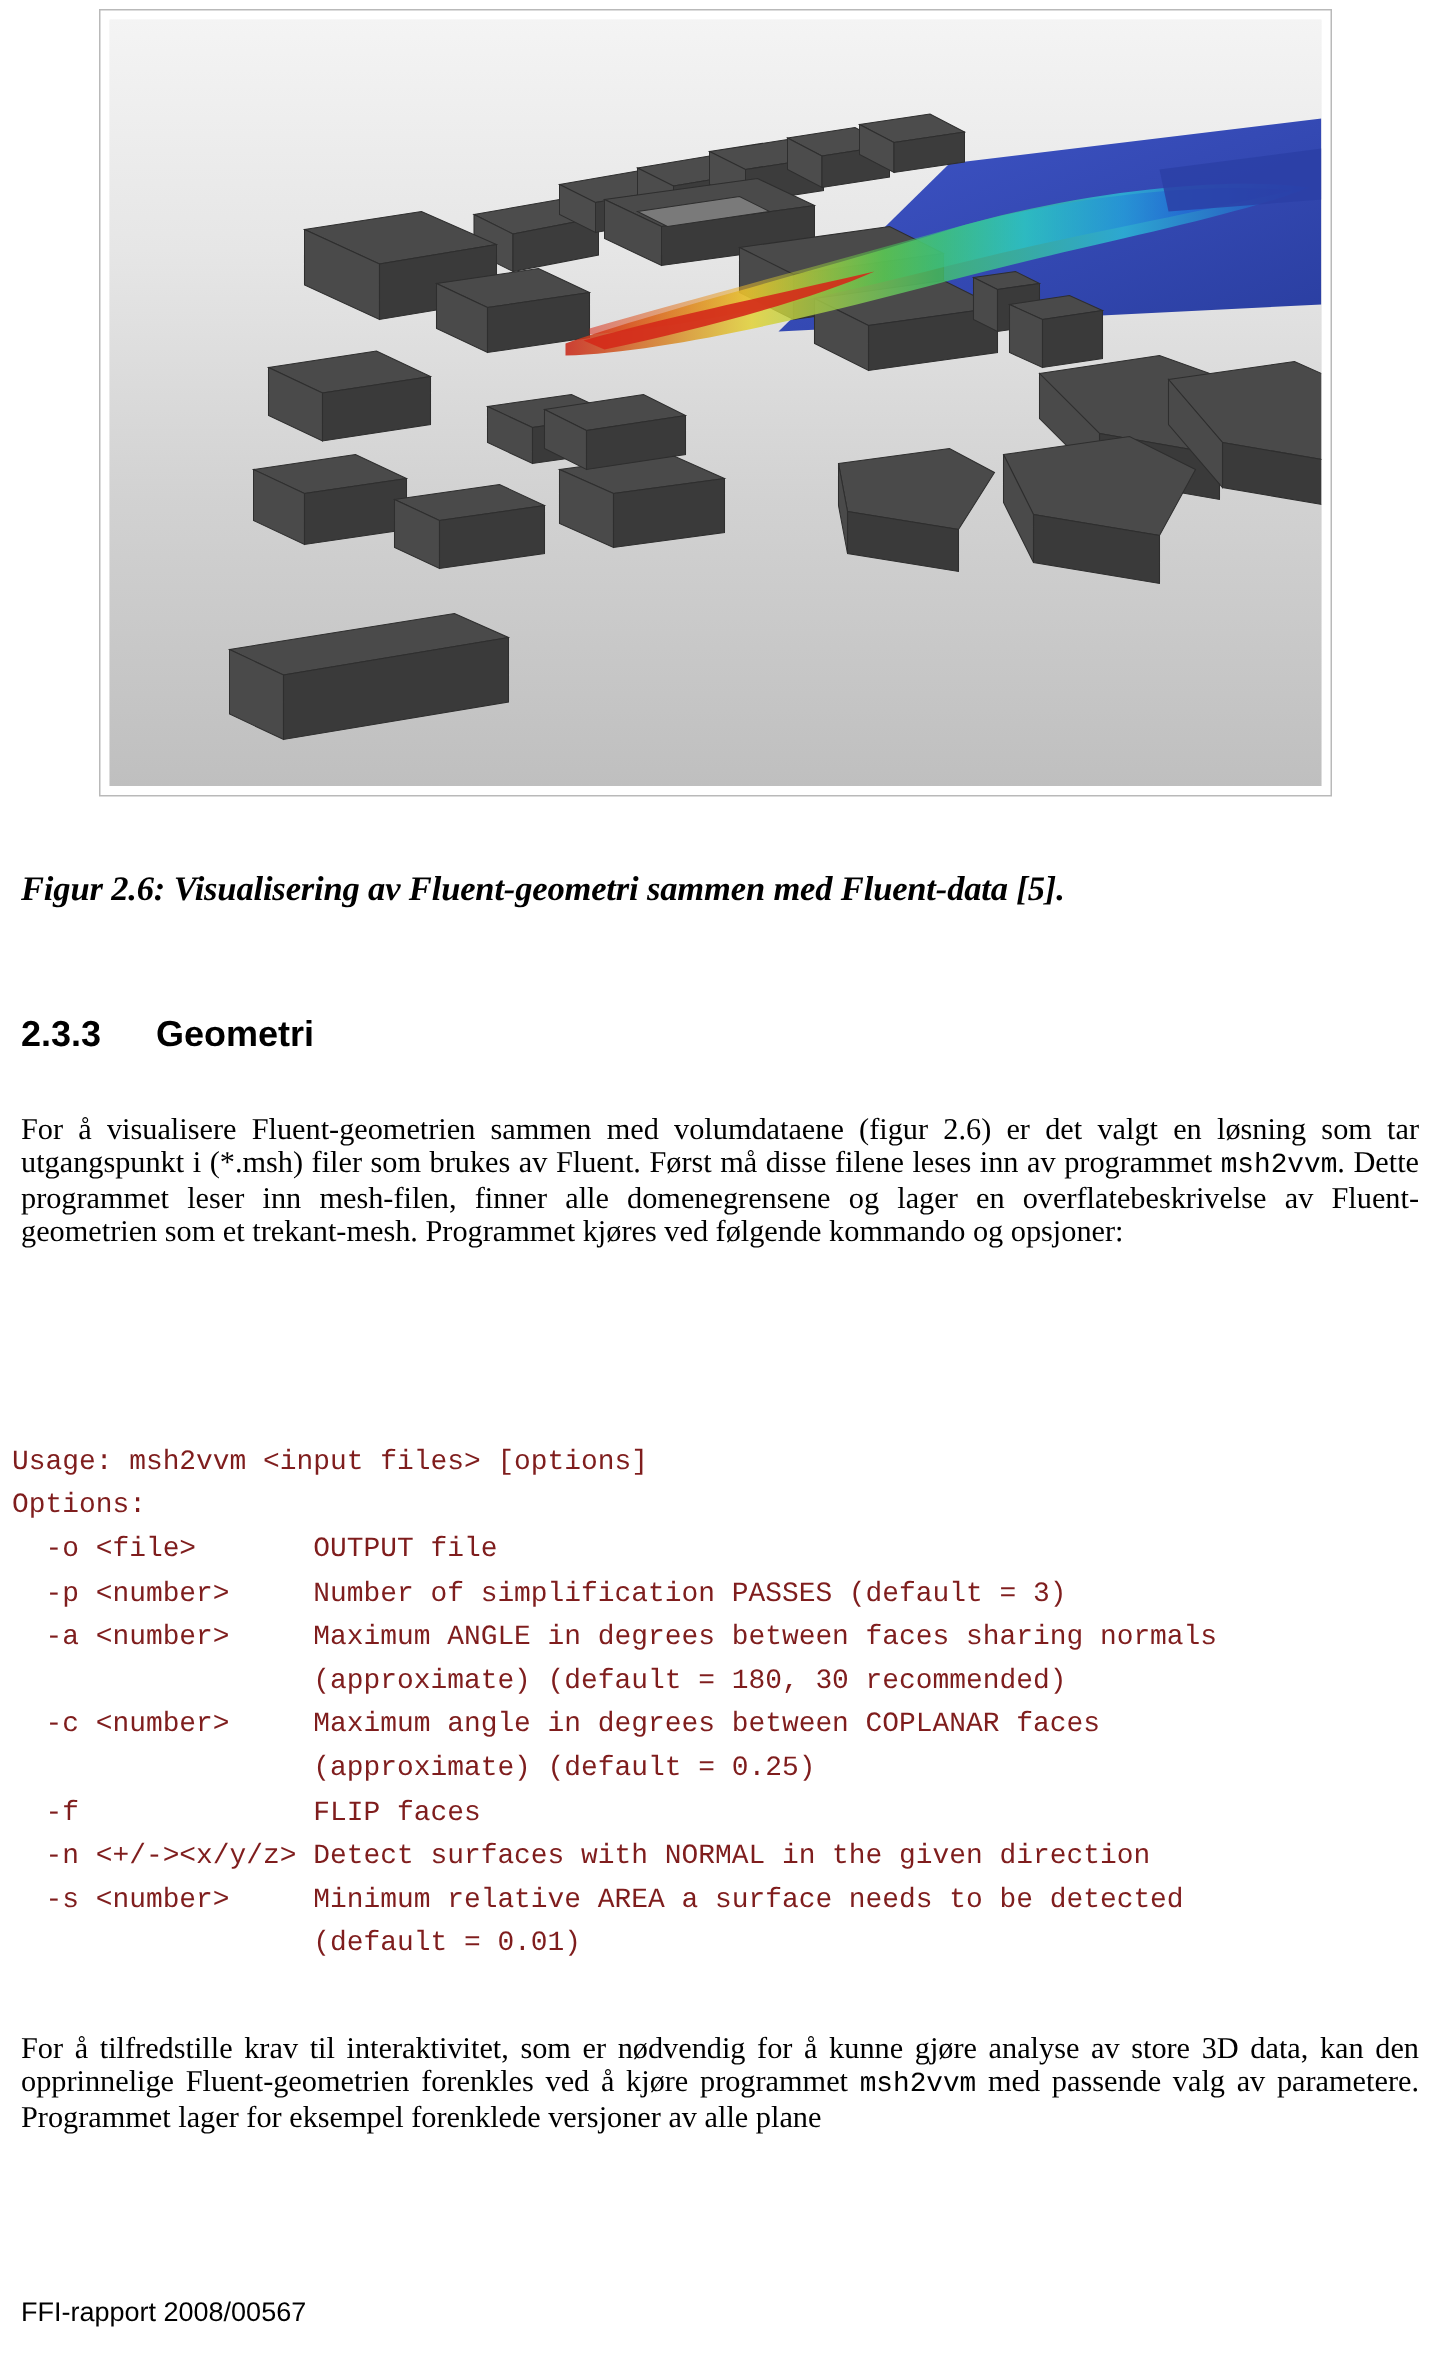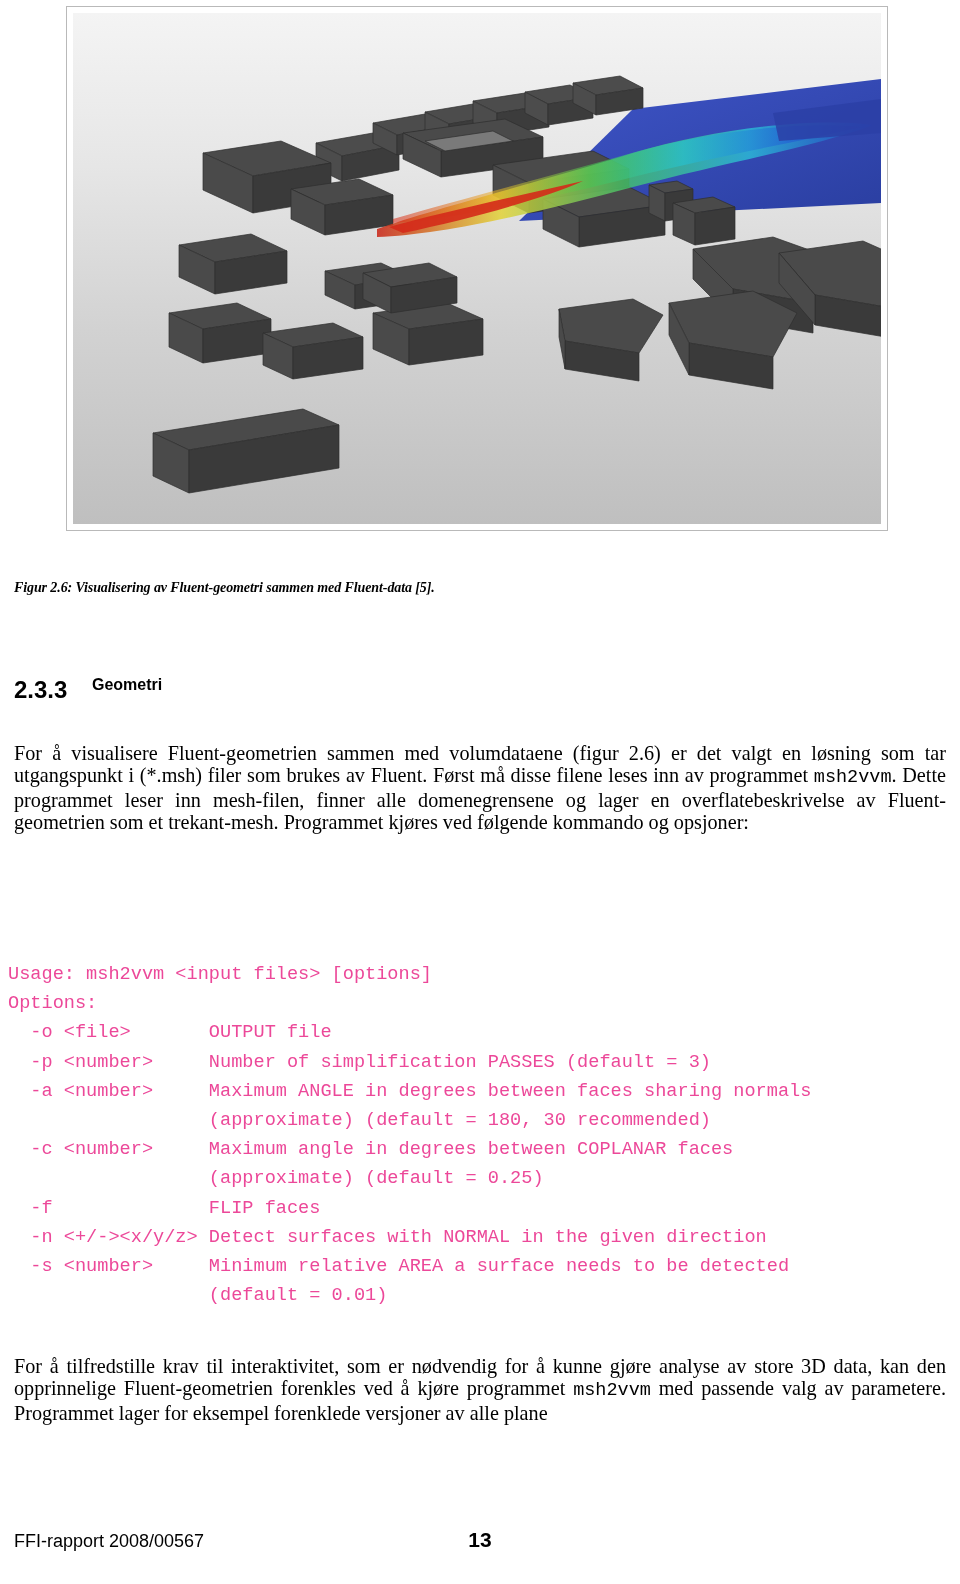--- a/index.html
+++ b/index.html
@@ -43,41 +43,41 @@
   }
   .fig-svg { position: absolute; left: 0; top: 0; }
 
   
   .caption {
     position: absolute;
     left: 14px;
     top: 580px;
     width: 932px;
     font-style: italic;
-    font-size: 14px;
+    font-size: 23px;
     font-weight: bold;
     letter-spacing: -0.1px;
   }
 
   
   .sec-num {
     position: absolute;
     left: 14px;
     top: 676px;
     font-family: "Liberation Sans", sans-serif;
     font-size: 24px;
     font-weight: bold;
     text-align: center;
   }
   .sec-title {
     position: absolute;
-    left: 92px;
+    left: 104px;
     top: 676px;
     font-family: "Liberation Sans", sans-serif;
-    font-size: 16px;
+    font-size: 24px;
     font-weight: bold;
   }
 
   
   .body-par {
     position: absolute;
     left: 14px;
     width: 932px;
     font-size: 20.2px;
     line-height: 22px;
@@ -94,21 +94,21 @@
   
   .usage {
     position: absolute;
     left: 8px;
     top: 960px;
     width: 940px;
     font-family: "Liberation Mono", monospace;
     font-size: 18.6px;
     line-height: 29.2px;
     white-space: pre;
-    color: #ec4899;
+    color: #7f1d1d;
   }
 
   
   .footer-left {
     position: absolute;
     left: 14px;
     top: 1531px;
     font-family: "Liberation Sans", sans-serif;
     font-size: 18px;
   }
@@ -312,15 +312,14 @@
   -c &lt;number&gt;     Maximum angle in degrees between COPLANAR faces
                   (approximate) (default = 0.25)
   -f              FLIP faces
   -n &lt;+/-&gt;&lt;x/y/z&gt; Detect surfaces with NORMAL in the given direction
   -s &lt;number&gt;     Minimum relative AREA a surface needs to be detected
                   (default = 0.01)</div>
 
   <div class="body-par" id="par2"><span>For å tilfredstille krav til interaktivitet, som er nødvendig for å kunne gjøre analyse av store 3D data, kan den opprinnelige Fluent-geometrien forenkles ved å kjøre programmet </span><span class="mono-inline">msh2vvm</span><span> med passende valg av parametere. Programmet lager for eksempel forenklede versjoner av alle plane</span></div>
 
   <div class="footer-left">FFI-rapport 2008/00567</div>
-  <div class="footer-page">13</div>
 
 </div>
 
 </body></html>

